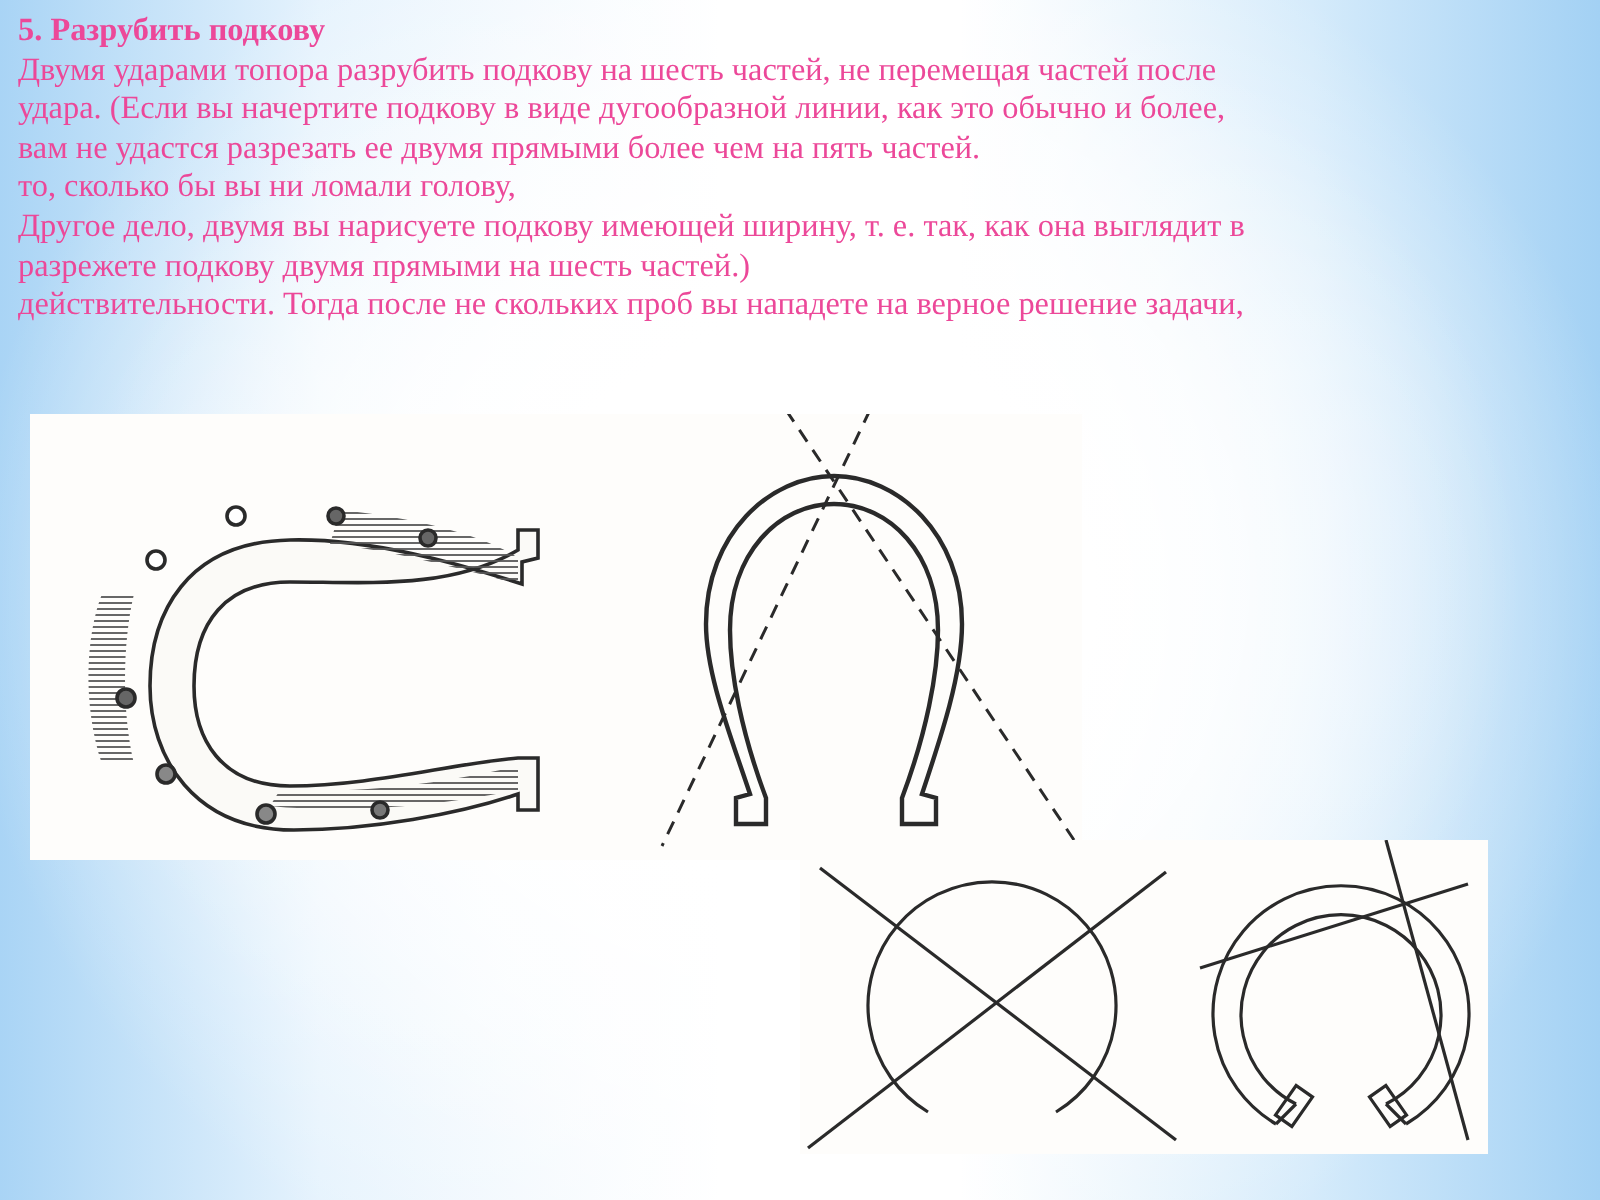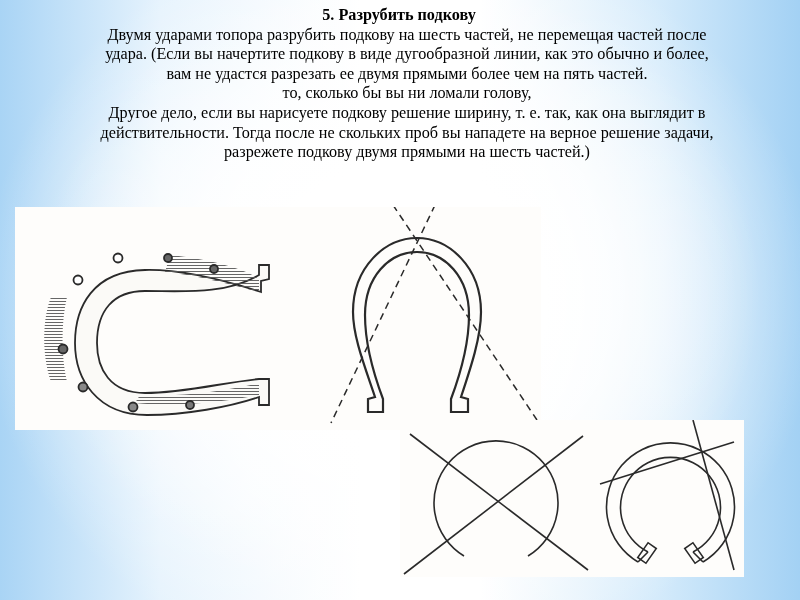--- a/index.html
+++ b/index.html
@@ -10,45 +10,45 @@
         radial-gradient(ellipse 420px 380px at 400px 300px, #ffffff 0%, #ffffff 35%, rgba(255,255,255,0) 100%),
         linear-gradient(90deg, #a9d4f5 0%, #e6f3fd 20%, #ffffff 45%, #ffffff 60%, #d5ebfb 82%, #a3d1f4 100%);
     }
     .bg-top {
       position: absolute; left: 0; top: 0; width: 800px; height: 600px;
       background: radial-gradient(ellipse 360px 320px at 400px 290px, rgba(255,255,255,0.95) 0%, rgba(255,255,255,0.6) 55%, rgba(255,255,255,0) 100%);
       pointer-events: none;
     }
     .text-block {
       position: absolute; left: 9px; top: 6px; width: 780px;
-      font-size: 16.2px; line-height: 19.6px; color: #000000; text-align: center;
+      font-size: 16.2px; line-height: 19.6px; color: #ec4899;
     }
     .title { font-weight: bold; display: block; }
-    .line { display: block; white-space: nowrap; margin-left: 16px; }
+    .line { display: block; white-space: nowrap; }
     .panel {
       position: absolute; background: #fefdfb;
     }
     #panel-top { left: 15px; top: 207px; width: 526px; height: 223px; }
     #panel-bottom { left: 400px; top: 420px; width: 344px; height: 157px; }
     svg { position: absolute; left: 0; top: 0; }
   </style>
 </head>
 <body>
 
 <div class="bg-top"></div>
 
 <div class="text-block">
   <span class="title">5. Разрубить подкову</span>
   <span class="line">Двумя ударами топора разрубить подкову на шесть частей, не перемещая частей после</span>
   <span class="line">удара. (Если вы начертите подкову в виде дугообразной линии, как это обычно и более,</span>
   <span class="line">вам не удастся разрезать ее двумя прямыми более чем на пять частей.</span>
   <span class="line">то, сколько бы вы ни ломали голову,</span>
-  <span class="line">Другое дело, если вы нарисуете подкову решение ширину, т. е. так, как она выглядит в</span>
+  <span class="line">Другое дело, двумя вы нарисуете подкову имеющей ширину, т. е. так, как она выглядит в</span>
+  <span class="line">разрежете подкову двумя прямыми на шесть частей.)</span>
   <span class="line">действительности. Тогда после не скольких проб вы нападете на верное решение задачи,</span>
-  <span class="line">разрежете подкову двумя прямыми на шесть частей.)</span>
 </div>
 
 <div class="panel" id="panel-top">
   <svg width="526" height="223" viewBox="0 0 526 223">
     <defs>
       <pattern id="hatch" width="4" height="3" patternUnits="userSpaceOnUse">
         <line x1="0" y1="1.5" x2="4" y2="1.5" stroke="#555" stroke-width="0.9"></line>
       </pattern>
     </defs>
 

